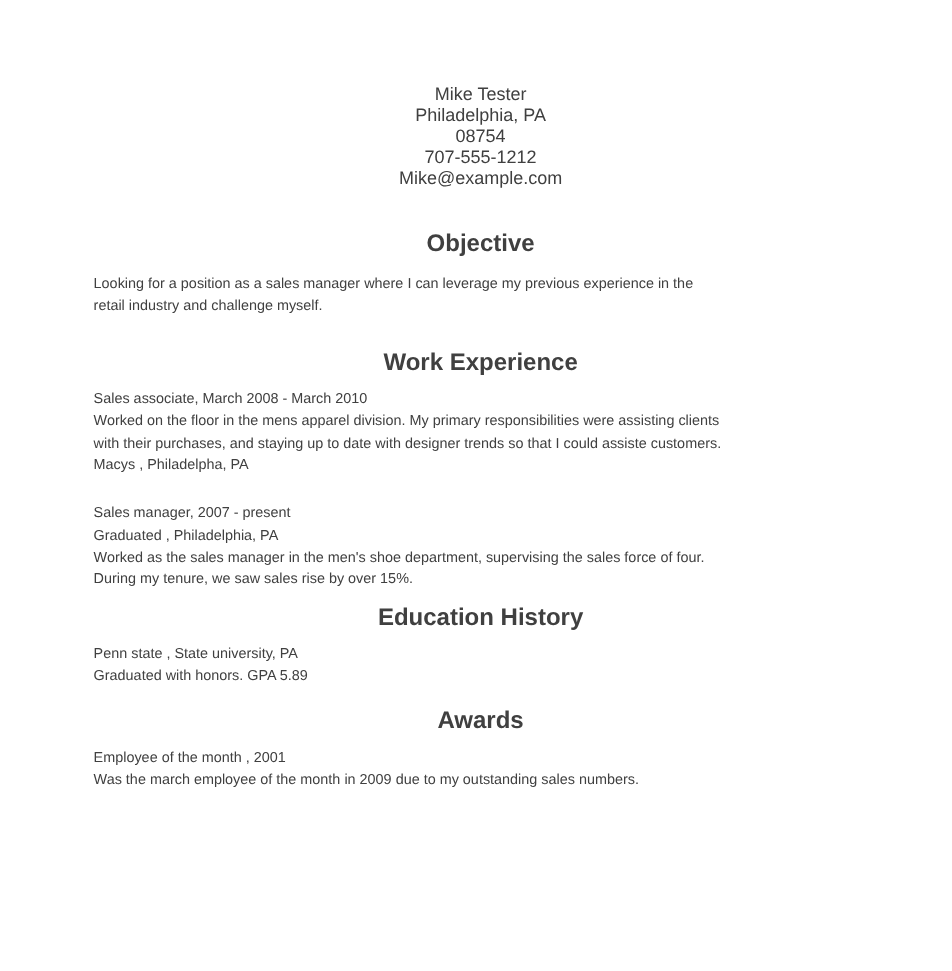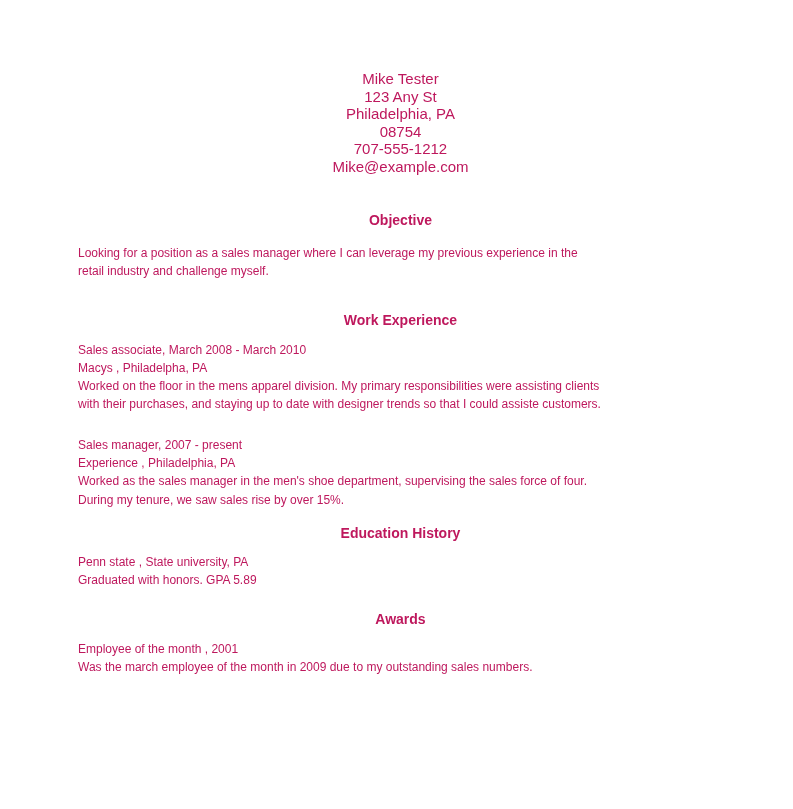--- a/index.html
+++ b/index.html
@@ -7,34 +7,34 @@
     padding: 0;
     background: #ffffff;
   }
   .page {
     position: relative;
     width: 793px;
     height: 809px;
     background: #ffffff;
     overflow: hidden;
     font-family: "Liberation Sans", "DejaVu Sans", sans-serif;
-    color: #be185d;
+    color: #404040;
   }
   .content {
     margin-left: 78px;
     width: 645px;
     padding-top: 70px;
   }
   .contact {
     text-align: center;
     font-size: 15px;
     line-height: 17.5px;
   }
   h2.section-heading {
-    font-size: 14px;
+    font-size: 20px;
     line-height: 21px;
     font-weight: bold;
     text-align: center;
     margin: 0;
   }
   .body-text {
     font-size: 12px;
     line-height: 18.3px;
     margin: 0;
     white-space: pre-line;
@@ -46,43 +46,42 @@
   #h-awards      { margin-top: 19px; margin-bottom: 10px; }
 </style>
 </head>
 <body>
 
 <div class="page">
   <div class="content">
 
     <div class="contact">
       <div>Mike Tester</div>
-      <div>123 Any St</div>
       <div>Philadelphia, PA</div>
       <div>08754</div>
       <div>707-555-1212</div>
       <div>Mike@example.com</div>
     </div>
 
     <h2 id="h-objective" class="section-heading">Objective</h2>
     <p class="body-text">Looking for a position as a sales manager where I can leverage my previous experience in the
 retail industry and challenge myself.</p>
 
     <h2 id="h-work" class="section-heading">Work Experience</h2>
 
     <div id="job-1" class="job">
       <div class="body-text">Sales associate, March 2008 - March 2010</div>
-      <div class="body-text">Macys , Philadelpha, PA</div>
       <div class="body-text">Worked on the floor in the mens apparel division. My primary responsibilities were assisting clients
 with their purchases, and staying up to date with designer trends so that I could assiste customers.</div>
+      <div class="body-text">Macys , Philadelpha, PA</div>
     </div>
 
     <div id="job-2" class="job">
       <div class="body-text">Sales manager, 2007 - present</div>
-      <div class="body-text">Experience , Philadelphia, PA</div>
+      <div class="body-text">Graduated , Philadelphia, PA</div>
       <div class="body-text">Worked as the sales manager in the men's shoe department, supervising the sales force of four.
 During my tenure, we saw sales rise by over 15%.</div>
     </div>
 
     <h2 id="h-education" class="section-heading">Education History</h2>
 
     <div id="edu-block">
       <div class="body-text">Penn state , State university, PA</div>
       <div class="body-text">Graduated with honors. GPA 5.89</div>
     </div>

